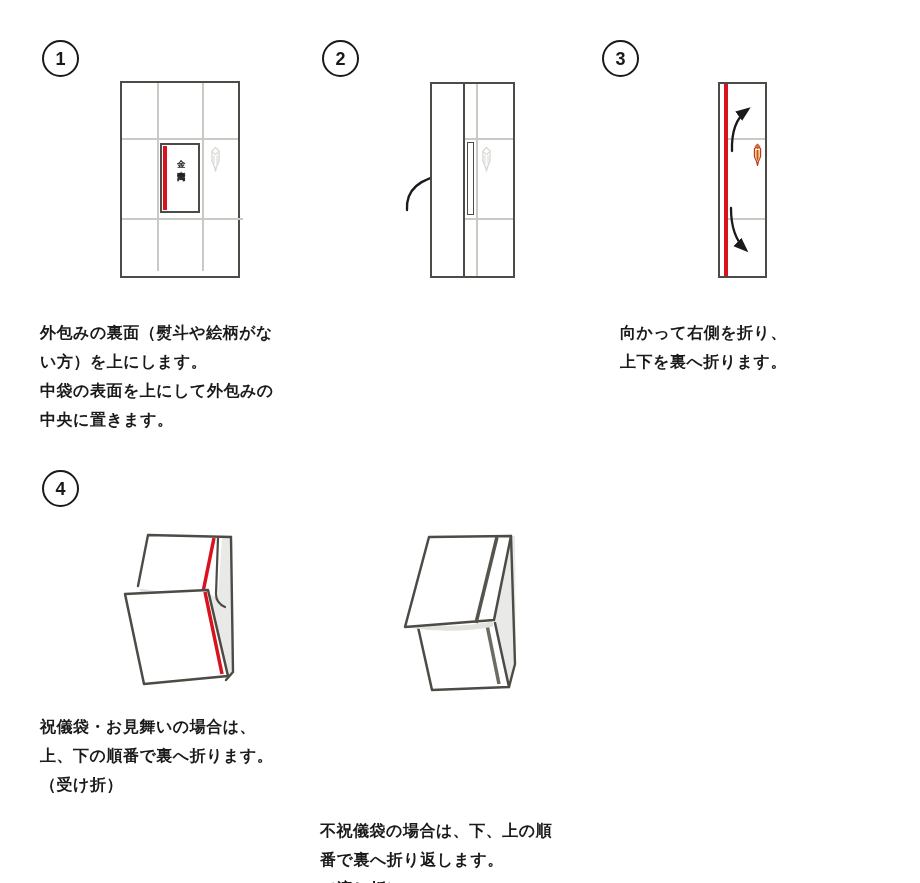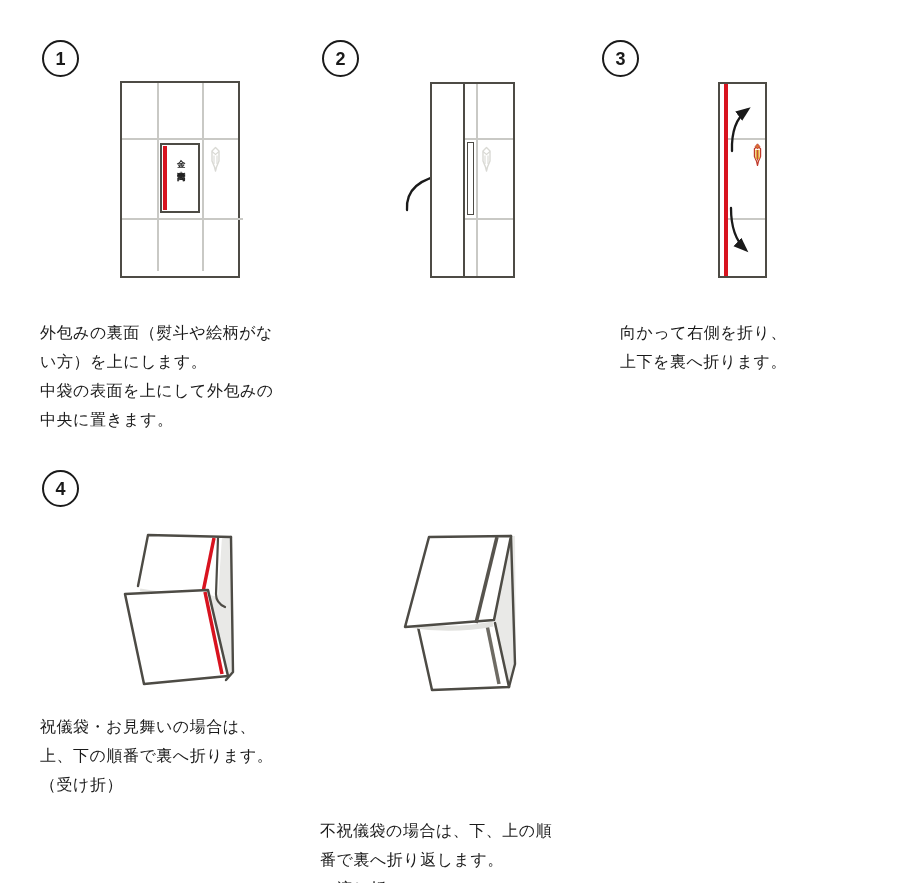--- a/index.html
+++ b/index.html
@@ -39,21 +39,21 @@
   .naka-edge{position:absolute;left:35px;top:58px;width:7px;height:73px;border:1.8px solid var(--ink);background:#fff;}
 
   
   .red-stripe{position:absolute;left:4px;top:0;bottom:0;width:3.5px;background:var(--accent-red);}
 
   .icon-abs{position:absolute;}
   svg{display:block;overflow:visible;}
 
   
   .caption{position:absolute;width:300px;font-size:16px;line-height:29px;
-    letter-spacing:.5px;color:var(--text);white-space:pre-line;font-weight:400;}
+    letter-spacing:.5px;color:var(--text);white-space:pre-line;font-weight:700;}
 </style>
 </head>
 <body>
 
 <div class="canvas">
 
   <div class="badge" style="left:42px;top:40px;">
     <span>1</span>
   </div>
 

